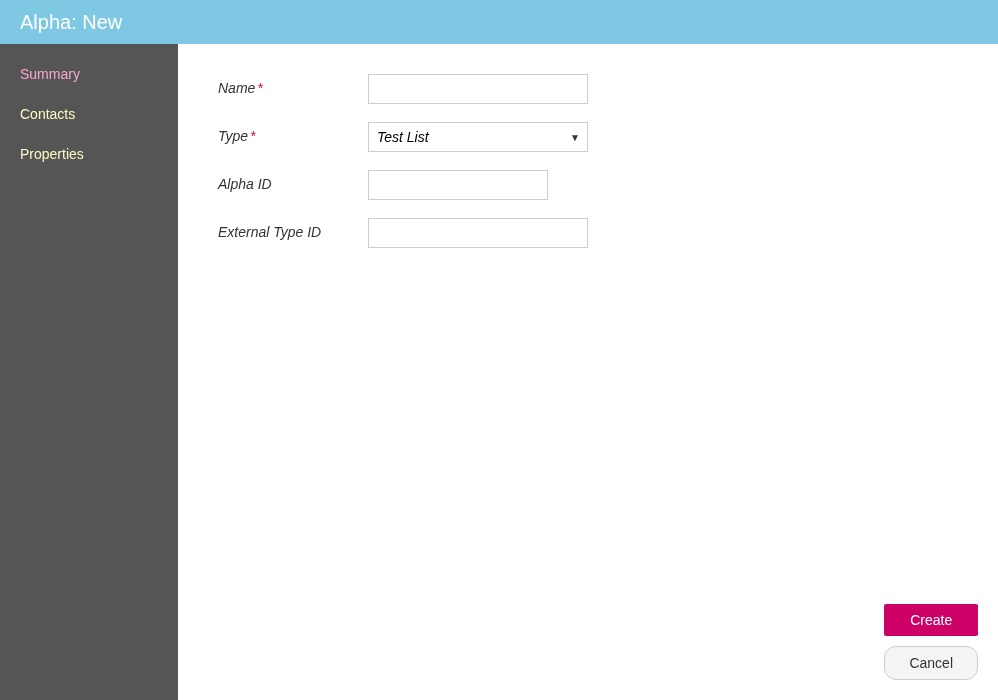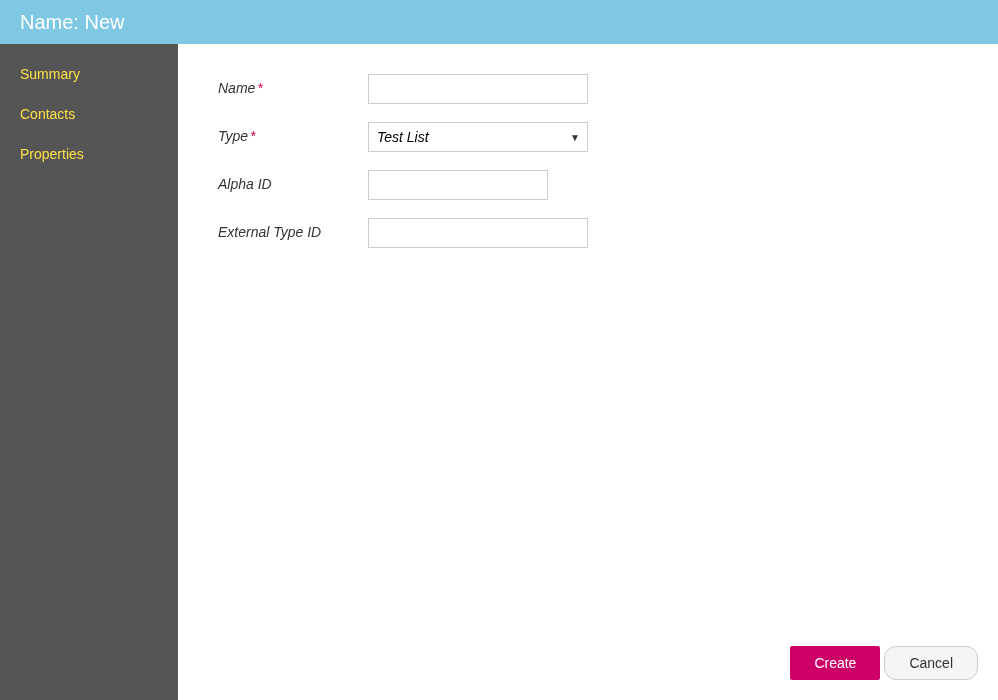--- a/index.html
+++ b/index.html
@@ -44,27 +44,27 @@
     .sidebar {
       width: 178px;
       background-color: #555555;
       display: flex;
       flex-direction: column;
       padding-top: 10px;
     }
 
     .sidebar-item {
       padding: 12px 20px;
-      color: #fde047;
+      color: #fef9c3;
       cursor: pointer;
       font-size: 14px;
     }
 
     .sidebar-item.active {
-      color: #fde047;
+      color: #f9a8d4;
       font-weight: 500;
     }
 
     
     .content {
       flex: 1;
       background-color: #ffffff;
       padding: 30px 40px;
       position: relative;
     }
@@ -137,21 +137,22 @@
       font-family: Arial, sans-serif;
       font-size: 14px;
     }
 
     
     .footer {
       position: absolute;
       bottom: 20px;
       right: 20px;
       display: flex;
-      gap: 4px;
+      gap: 10px;
+      flex-direction: column;
     }
 
     .btn-create {
       background-color: #cc0066;
       color: white;
       border: none;
       padding: 8px 24px;
       font-size: 14px;
       cursor: pointer;
       border-radius: 2px;
@@ -165,21 +166,21 @@
       padding: 8px 24px;
       font-size: 14px;
       cursor: pointer;
       border-radius: 12px;
     }
   </style>
 </head>
 <body>
 
 <div class="header">
-  <span class="header-title">Name: New</span>
+  <span class="header-title">Alpha: New</span>
 </div>
 
 <div class="main-layout">
 
   <div class="sidebar">
     <div class="sidebar-item active">
       <span>Summary</span>
     </div>
     <div class="sidebar-item">
       <span>Contacts</span>

